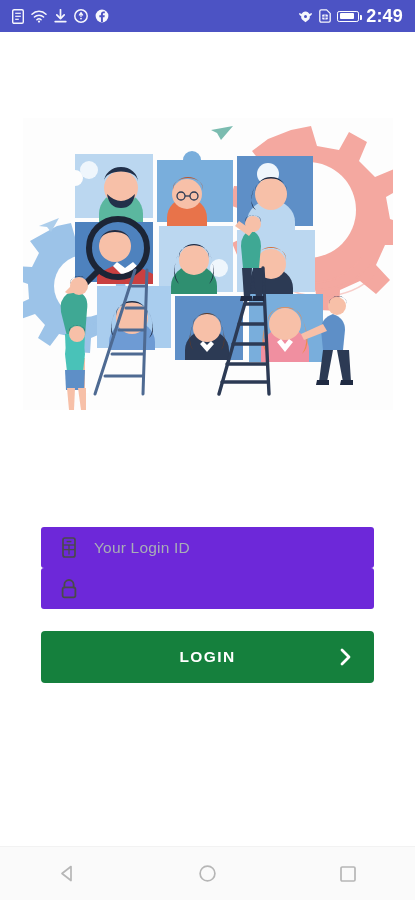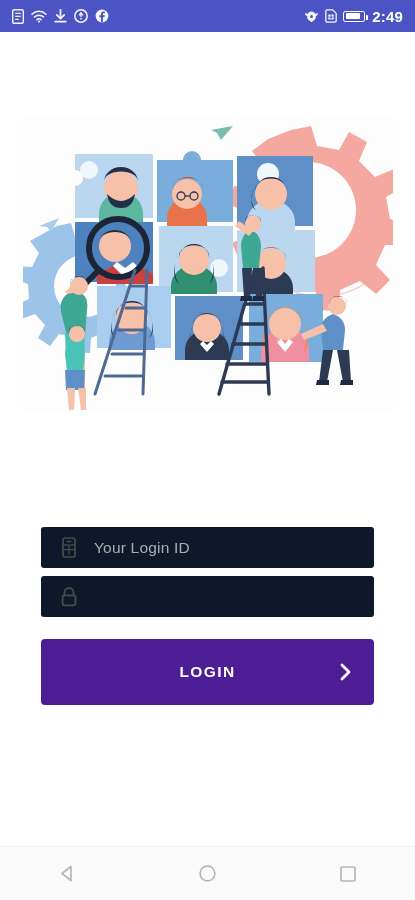--- a/index.html
+++ b/index.html
@@ -16,21 +16,21 @@
     position:absolute; top:0; left:0;
     width:415px; height:32px;
     background:#4C53C4;
     display:flex; align-items:center;
     padding:0 12px;
   }
   .sb-left { display:flex; align-items:center; gap:7px; }
   .sb-right { display:flex; align-items:center; gap:6px; margin-left:auto; }
   .sb-icon { display:block; opacity:.95; }
   .sb-time {
-    color:#ffffff; font-size:15px; font-weight:600;
+    color:#ffffff; font-size:18px; font-weight:600;
     letter-spacing:.2px; margin-left:1px;
   }
   .battery {
     position:relative; width:22px; height:11px;
     border:1.4px solid #fff; border-radius:2.2px;
     display:flex; align-items:center;
   }
   .battery::after{
     content:""; position:absolute; right:-3.6px; top:3px;
     width:2.2px; height:5px; background:#fff; border-radius:0 1px 1px 0;
@@ -47,38 +47,38 @@
     background:#fdfdfd;
     overflow:hidden;
   }
   .hero svg { display:block; width:100%; height:100%; }
 
   
   .form { position:absolute; left:41px; top:527px; width:333px; }
   .field {
     position:relative;
     height:41px;
-    background:#0f172a;
+    background:#6d28d9;
     border-radius:3px;
     display:flex; align-items:center;
     padding-left:17px;
-    margin-bottom:8px;
+    margin-bottom:0;
   }
   .field .f-icon { width:22px; display:flex; justify-content:center; }
   .field .f-text {
     margin-left:14px;
     font-size:15.5px;
     color:#A8AEB6;
     letter-spacing:.2px;
   }
 
   .login-btn {
     margin-top:22px;
-    height:66px;
-    background:#4c1d95;
+    height:52px;
+    background:#15803d;
     border-radius:4px;
     display:flex; align-items:center; justify-content:center;
     position:relative;
     cursor:pointer;
     border:none; width:100%;
   }
   .login-btn .label {
     color:#ffffff; font-size:15.5px; font-weight:700;
     letter-spacing:1.4px;
   }

